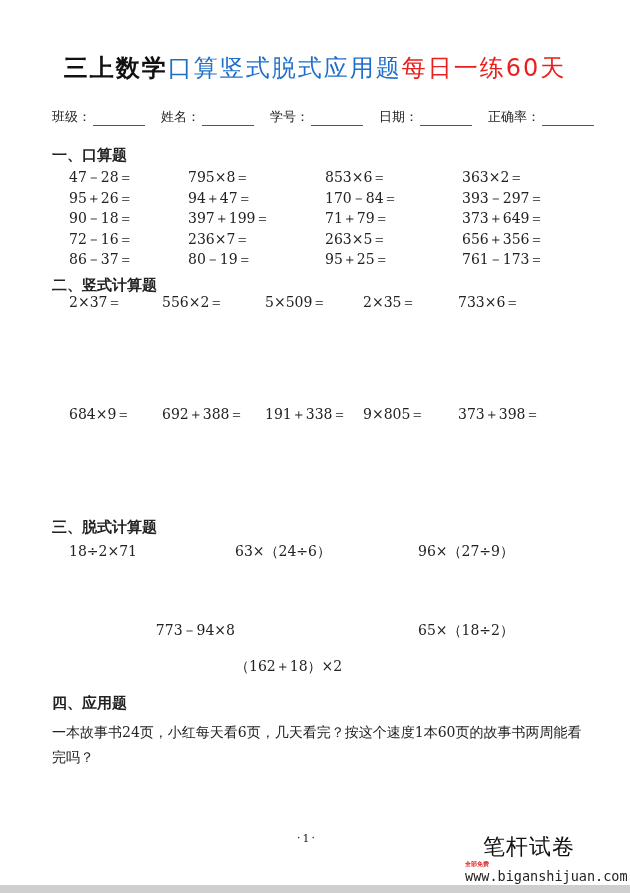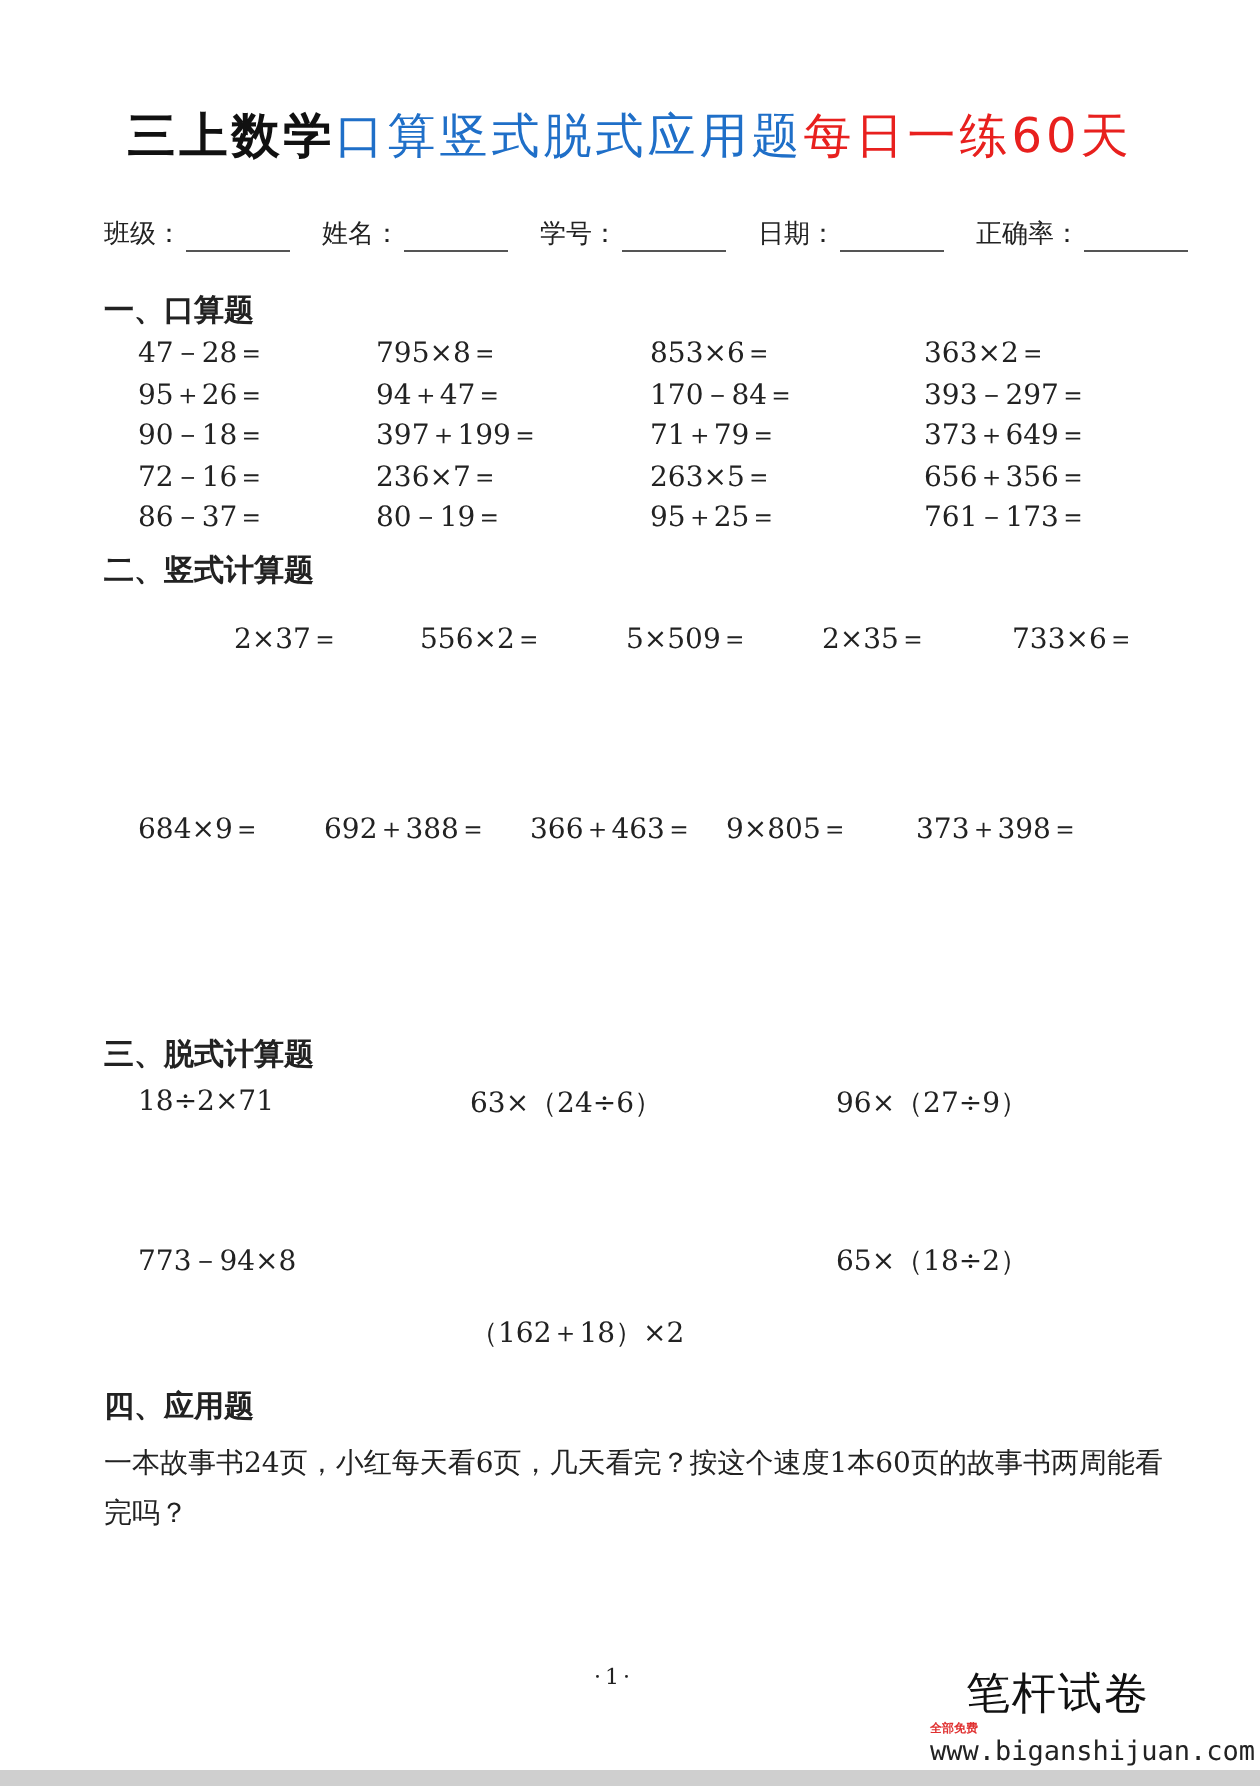--- a/index.html
+++ b/index.html
@@ -87,43 +87,43 @@
   <span>236×7＝</span>
   <span>263×5＝</span>
   <span>656＋356＝</span>
   <span>86－37＝</span>
   <span>80－19＝</span>
   <span>95＋25＝</span>
   <span>761－173＝</span>
 </div>
 
 <div class="section-title" style="top:276px;">二、竖式计算题</div>
-<div class="vert-row" style="top:311px;margin-left:48px;">
+<div class="vert-row" style="top:294px;">
   <span style="width:93px;">2×37＝</span>
   <span style="width:103px;">556×2＝</span>
   <span style="width:98px;">5×509＝</span>
   <span style="width:95px;">2×35＝</span>
   <span>733×6＝</span>
 </div>
 <div class="vert-row" style="top:406px;">
   <span style="width:93px;">684×9＝</span>
   <span style="width:103px;">692＋388＝</span>
-  <span style="width:98px;">366＋463＝</span>
+  <span style="width:98px;">191＋338＝</span>
   <span style="width:95px;">9×805＝</span>
   <span>373＋398＝</span>
 </div>
 
 <div class="section-title" style="top:518px;">三、脱式计算题</div>
 <div class="step-row" style="top:543px;">
   <span style="width:166px;">18÷2×71</span>
   <span style="width:183px;">63×（24÷6）</span>
   <span>96×（27÷9）</span>
 </div>
 <div class="step-row" style="top:622px;">
-  <span style="width:166px;">773－94×8</span>
+  <span style="width:166px;text-align:right;">773－94×8</span>
   <span style="width:183px;margin-top:36px;">（162＋18）×2</span>
   <span>65×（18÷2）</span>
 </div>
 
 <div class="section-title" style="top:694px;">四、应用题</div>
 <div class="word-problem">一本故事书24页，小红每天看6页，几天看完？按这个速度1本60页的故事书两周能看完吗？</div>
 
 <div class="page-num">·1·</div>
 
 <div class="watermark">

